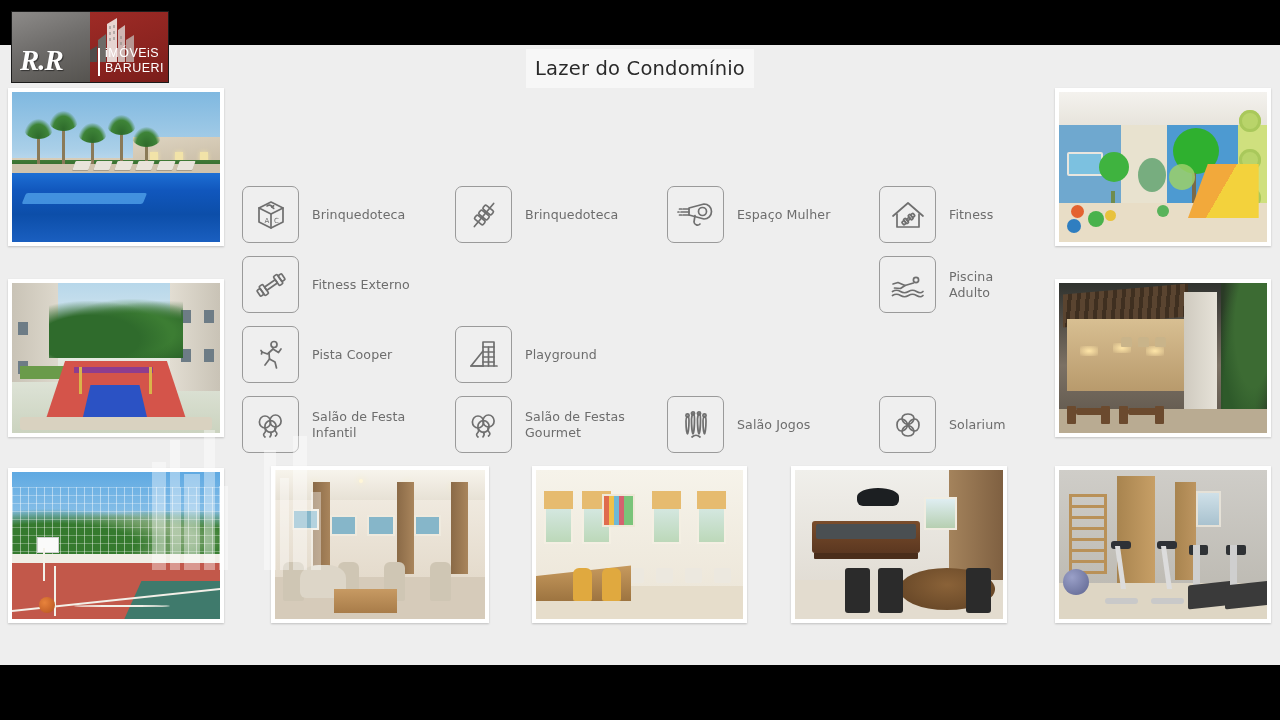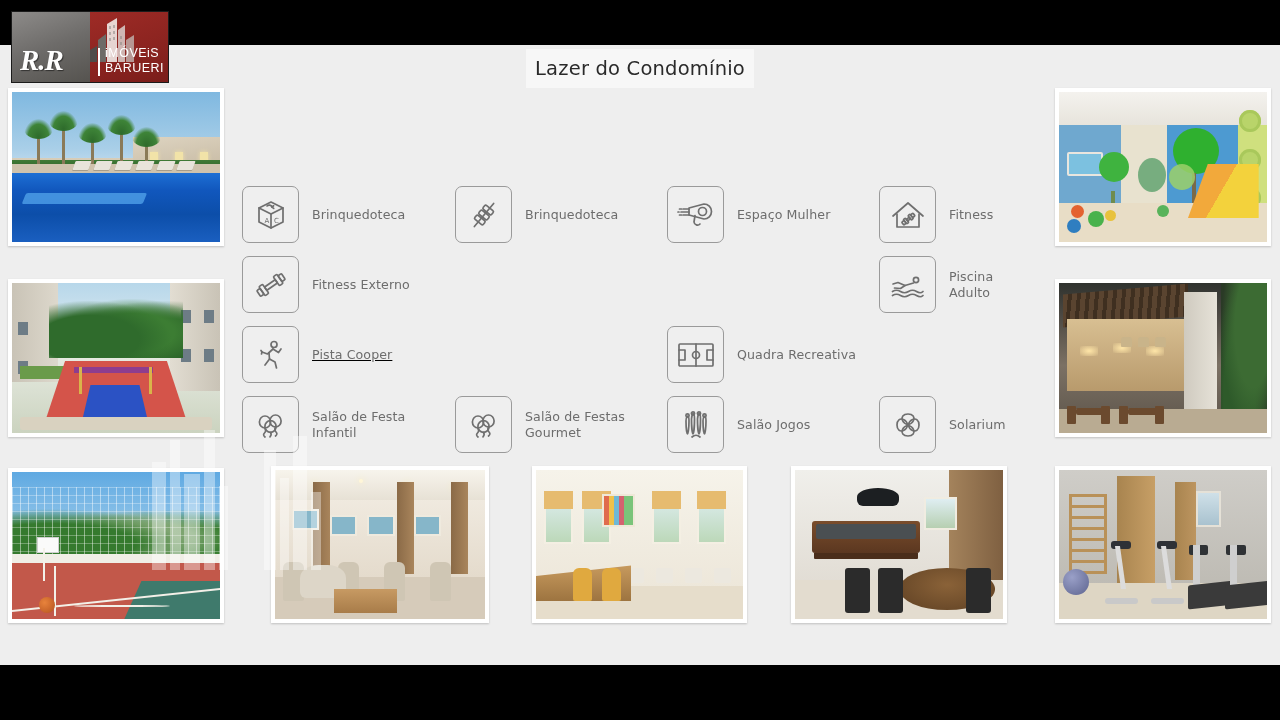--- a/index.html
+++ b/index.html
@@ -547,21 +547,21 @@
         <rect x="2" y="13.5" width="4" height="7" rx="1"></rect>
         <rect x="6" y="11.5" width="4.5" height="11" rx="1.2"></rect>
         <rect x="10.5" y="15" width="13" height="4" rx="1"></rect>
         <rect x="23.5" y="11.5" width="4.5" height="11" rx="1.2"></rect>
         <rect x="28" y="13.5" width="4" height="7" rx="1"></rect>
       </g>
             </svg>
           </div>
           <div class="am-label">Fitness Externo</div>
         </div>
-        <div class="am-item" style="left: 0px; top: 140px; text-decoration: underline;">
+        <div class="am-item" style="left: 0px; top: 140px;">
           <div class="am-box">
             <svg width="34" height="34" viewBox="0 0 34 34">
               <g stroke="#6f6f6f" stroke-width="1.7" fill="none" stroke-linecap="round" stroke-linejoin="round">
       <circle cx="20" cy="6.5" r="3"></circle>
       <path d="M19 11 L13.5 16 L8 14"></path>
       <path d="M19 11 L24.5 14.5 L27 11"></path>
       <path d="M15 15 L15.5 21 L11 27"></path>
       <path d="M15.5 21 L21 24 L22.5 30"></path>
       <path d="M7 12.5 L8 14 L7.5 16"></path>
     </g>
@@ -591,20 +591,38 @@
               <g stroke="#6f6f6f" stroke-width="1.7" fill="none" stroke-linecap="round" stroke-linejoin="round" transform="rotate(40 17 17)">
       <path d="M17 2 L17 32"></path>
       <rect x="11.5" y="8" width="11" height="5" rx="1.5"></rect>
       <rect x="11.5" y="14.5" width="11" height="5" rx="1.5"></rect>
       <rect x="11.5" y="21" width="11" height="5" rx="1.5"></rect>
     </g>
             </svg>
           </div>
           <div class="am-label">Brinquedoteca</div>
         </div>
+        <div class="am-item" style="left: 213px; top: 140px;">
+          <div class="am-box">
+            <svg width="34" height="34" viewBox="0 0 34 34">
+              <g stroke="#6f6f6f" stroke-width="1.7" fill="none" stroke-linecap="round" stroke-linejoin="round">
+      <path d="M16 4 L27 4 L27 9 L16 9 Z"></path>
+      <path d="M21.5 9 L21.5 28"></path>
+                <path d="M16 9 L16 28"></path>
+                <path d="M27 9 L27 28"></path>
+      <path d="M16 14 L27 14"></path>
+                <path d="M16 19 L27 19"></path>
+                <path d="M16 24 L27 24"></path>
+      <path d="M16 13 L4 28 L16 28"></path>
+      <path d="M4 28 L30 28"></path>
+    </g>
+            </svg>
+          </div>
+          <div class="am-label">Playground</div>
+        </div>
         <div class="am-item" style="left: 213px; top: 210px;">
           <div class="am-box">
             <svg width="34" height="34" viewBox="0 0 34 34">
               <g stroke="#6f6f6f" stroke-width="1.7" fill="none" stroke-linecap="round" stroke-linejoin="round">
       <ellipse cx="11" cy="14" rx="5.6" ry="6"></ellipse>
       <ellipse cx="21.5" cy="13" rx="5.6" ry="6"></ellipse>
       <ellipse cx="16.5" cy="18.5" rx="5.6" ry="5.8"></ellipse>
       <path d="M11 20 q1.5 3 -0.5 5 t0.5 4"></path>
       <path d="M21.5 19 q-1.5 3 0.5 5 t-0.5 4"></path>
       <path d="M16.5 24.3 q1.5 2.5 -0.5 4.5"></path>
@@ -620,34 +638,20 @@
               <g stroke="#6f6f6f" stroke-width="1.7" fill="none" stroke-linecap="round" stroke-linejoin="round">
       <path d="M12 10 L27 6 a7.5 7.5 0 0 1 0 15 L12 17 Z"></path>
       <circle cx="25.5" cy="13.5" r="4"></circle>
       <path d="M18 17.5 L17 24 a3.5 3.5 0 0 0 6 2"></path>
       <path d="M12 11 L6 11 M12 14 L4 14 M12 17 L6 17"></path>
       <path d="M4.5 11 L2.5 11 M2 14 L1 14 M4.5 17 L2.5 17"></path>
     </g>
             </svg>
           </div>
           <div class="am-label">Espaço Mulher</div>
-        </div>
-        <div class="am-item" style="left: 425px; top: 140px;">
-          <div class="am-box">
-            <svg width="38" height="30" viewBox="0 0 38 30">
-              <g stroke="#6f6f6f" stroke-width="1.7" fill="none" stroke-linecap="round" stroke-linejoin="round">
-      <rect x="2" y="4" width="34" height="22" rx="1"></rect>
-      <path d="M19 4 L19 26"></path>
-      <circle cx="19" cy="15" r="3.5"></circle>
-      <path d="M2 10 L8 10 L8 20 L2 20"></path>
-      <path d="M36 10 L30 10 L30 20 L36 20"></path>
-    </g>
-            </svg>
-          </div>
-          <div class="am-label">Quadra Recreativa</div>
         </div>
         <div class="am-item" style="left: 425px; top: 210px;">
           <div class="am-box">
             <svg width="34" height="34" viewBox="0 0 34 34">
               <g stroke="#6f6f6f" stroke-width="1.7" fill="none" stroke-linecap="round" stroke-linejoin="round">
       <path d="M7 13 c0 -3 1.5 -5 1.5 -5 c1.5 -0 1.5 2 1.5 5 c0 7 -1 13 -1.5 13 c-.5 0 -1.5 -6 -1.5 -13Z"></path>
       <path d="M12.5 11 c0 -3 1.5 -5.5 1.5 -5.5 c1.5 0 1.5 2.5 1.5 5.5 c0 8 -1 15 -1.5 15 c-.5 0 -1.5 -7 -1.5 -15Z"></path>
       <path d="M18.5 11 c0 -3 1.5 -5.5 1.5 -5.5 c1.5 0 1.5 2.5 1.5 5.5 c0 8 -1 15 -1.5 15 c-.5 0 -1.5 -7 -1.5 -15Z"></path>
       <path d="M24 13 c0 -3 1.5 -5 1.5 -5 c1.5 0 1.5 2 1.5 5 c0 7 -1 13 -1.5 13 c-.5 0 -1.5 -6 -1.5 -13Z"></path>
       <circle cx="8.5" cy="7.5" r="1.6"></circle>

